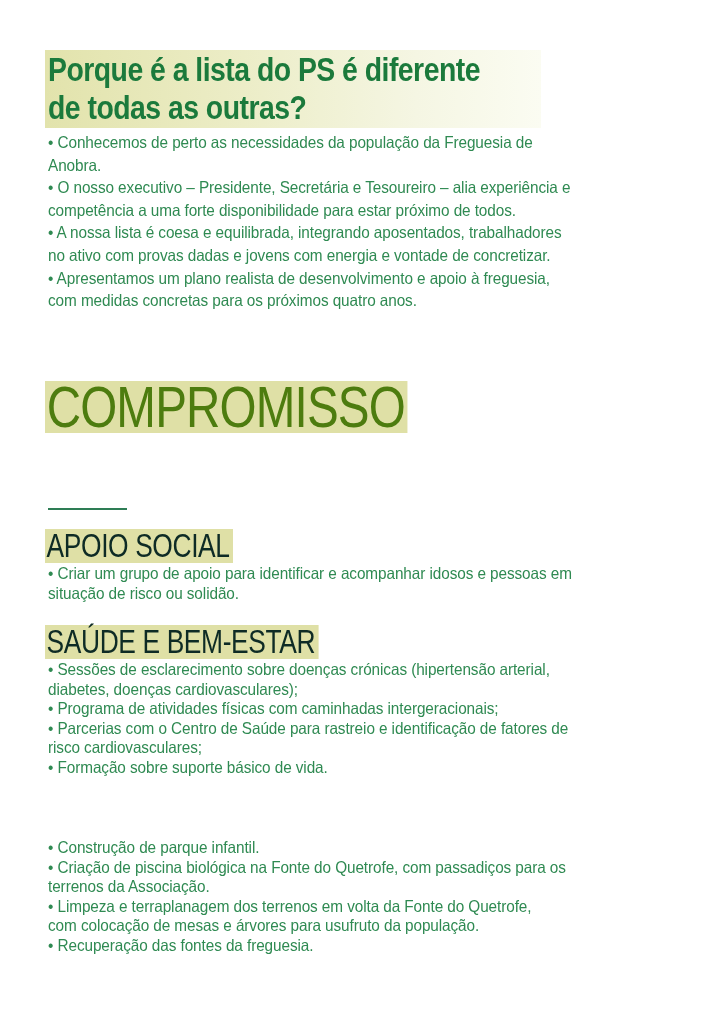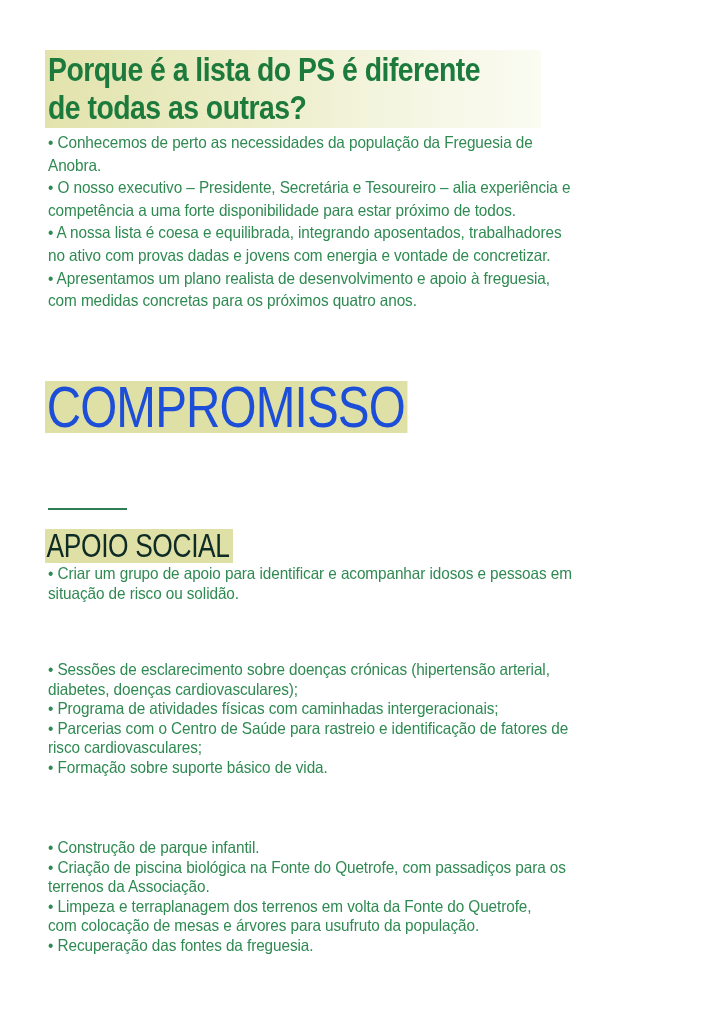--- a/index.html
+++ b/index.html
@@ -39,21 +39,21 @@
     transform: scaleX(0.93); transform-origin: left top;
   }
   .body-text .line { display: block; }
 
   .intro-body { top: 131px; line-height: 22.6px; }
 
   
   .big-heading {
     position: absolute; left: 45px; top: 378px;
     font-family: "Liberation Sans", sans-serif;
-    color: #1d4ed8;
+    color: #4d7c0f;
     font-size: 58px; line-height: 57px;
     letter-spacing: -1px;
   }
   .big-heading .row { display: block; white-space: nowrap; height: 57px; }
   .big-heading .hl {
     display: inline-block;
     background: #dfe0a6;
     padding: 0 3px 0 2px;
     line-height: 52px; height: 52px;
     transform: scaleX(0.82); transform-origin: left top;
@@ -117,20 +117,23 @@
   <div class="divider"></div>
 
   <div class="section-heading" style="top:529px;text-align:right;">
     <span class="hl">APOIO SOCIAL</span>
   </div>
   <div class="body-text sec-body" style="top:564px;">
     <span class="line">• Criar um grupo de apoio para identificar e acompanhar idosos e pessoas em</span>
     <span class="line">situação de risco ou solidão.</span>
   </div>
 
+  <div class="section-heading" style="top:625px;">
+    <span class="hl">SAÚDE E BEM-ESTAR</span>
+  </div>
   <div class="body-text sec-body" style="top:660px;">
     <span class="line">• Sessões de esclarecimento sobre doenças crónicas (hipertensão arterial,</span>
     <span class="line">diabetes, doenças cardiovasculares);</span>
     <span class="line">• Programa de atividades físicas com caminhadas intergeracionais;</span>
     <span class="line">• Parcerias com o Centro de Saúde para rastreio e identificação de fatores de</span>
     <span class="line">risco cardiovasculares;</span>
     <span class="line">• Formação sobre suporte básico de vida.</span>
   </div>
 
   <div class="body-text sec-body" style="top:838px;">

